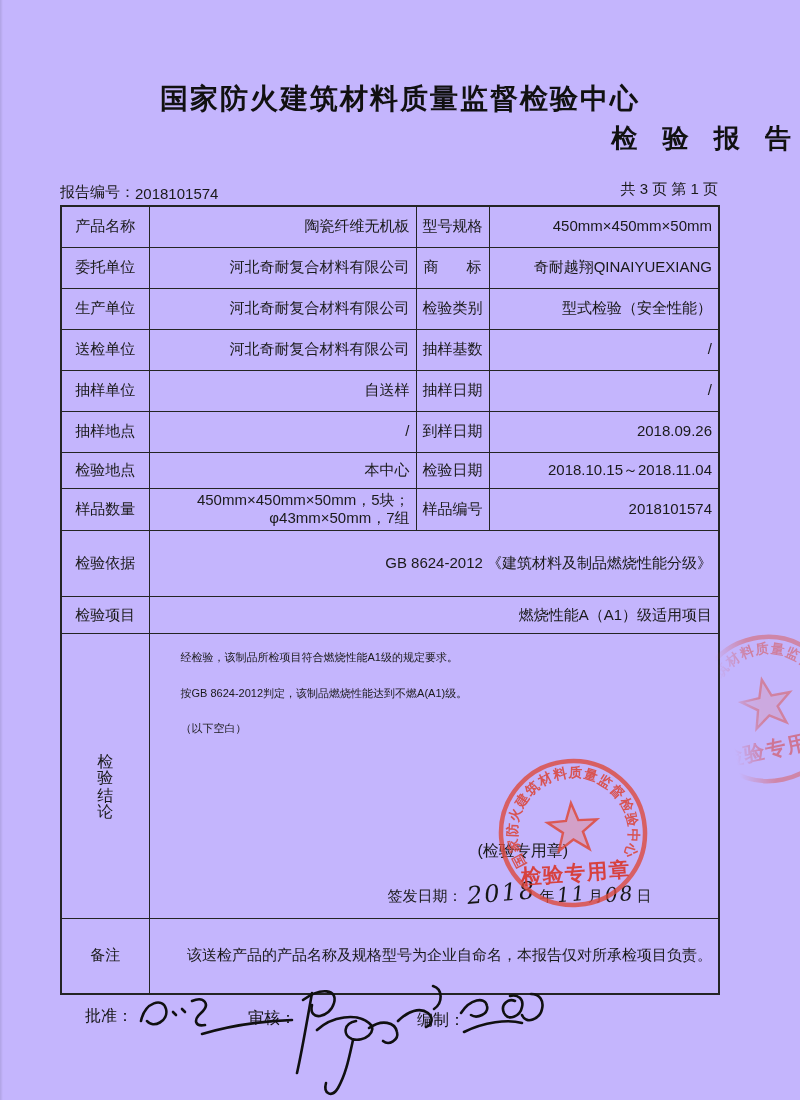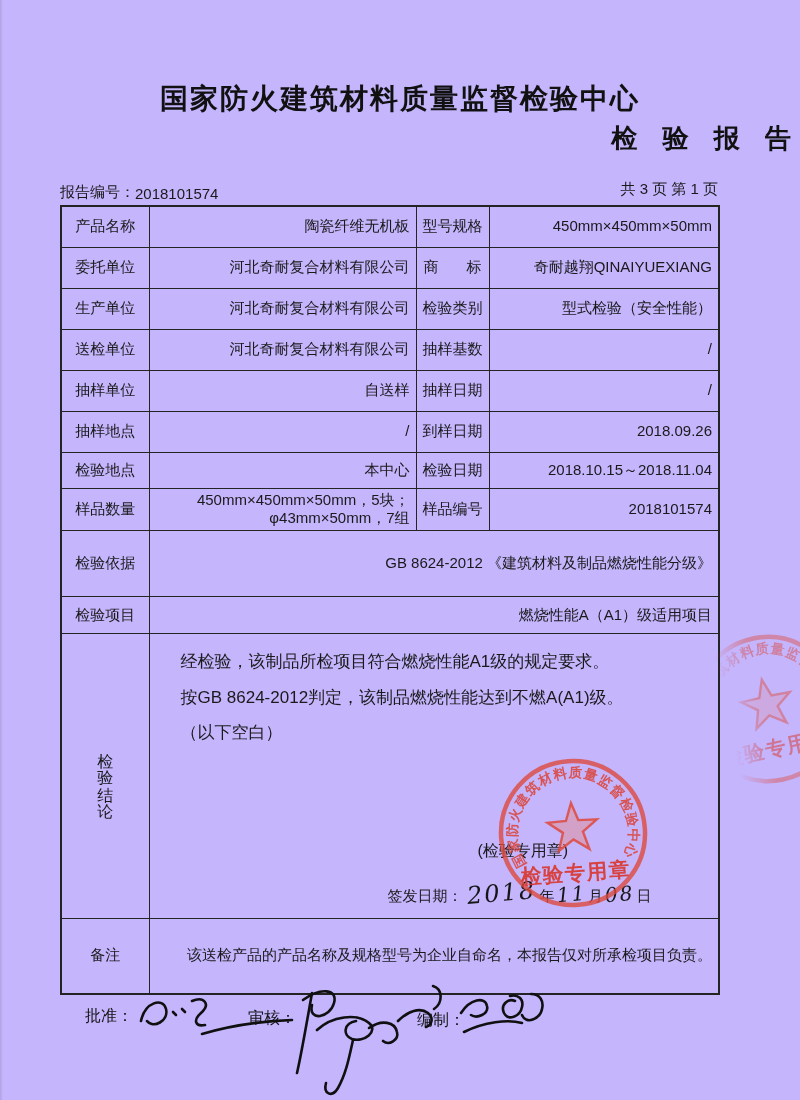--- a/index.html
+++ b/index.html
@@ -29,21 +29,21 @@
   table.report { border-width:2.2px; }
   table.report td { font-size:15px; padding:2px 6px; vertical-align:middle;
     overflow:hidden; line-height:1.25; }
   td.lbl { text-align:center; padding:2px 2px; }
   td.val { text-align:right; padding-left:8px; }
   .spread { display:inline-block; width:58px; text-align:justify; text-align-last:justify; }
   td.small13 { font-size:13.5px; line-height:1.45;margin-top:40px; }
   .vlabel { writing-mode:vertical-lr; letter-spacing:17px; margin:0 auto;
     font-size:16px; display:inline-block; }
   td.concl-cell { position:relative; padding:0; }
-  .concl-line { position:absolute; left:31px; font-size:17px; white-space:nowrap; }
+  .concl-line { position:absolute; left:31px; font-size:11px; white-space:nowrap; }
   .seal-note { position:absolute; left:328px; top:207px; font-size:16px; white-space:nowrap; }
   .issue-line { position:absolute; left:238px; top:244px; display:flex;
     align-items:baseline; font-size:15px; white-space:nowrap; }
   .hand { font-family:"DejaVu Serif","Liberation Serif",serif; font-style:italic;
     font-size:24px; color:#151515; display:inline-block; transform:rotate(-5deg);
     letter-spacing:2px; margin:0 4px; }
   .hand.sm { font-size:20px; margin:0 2px; }
 
   
   .stamp { position:absolute; left:493px; top:753px; width:160px; height:160px;

